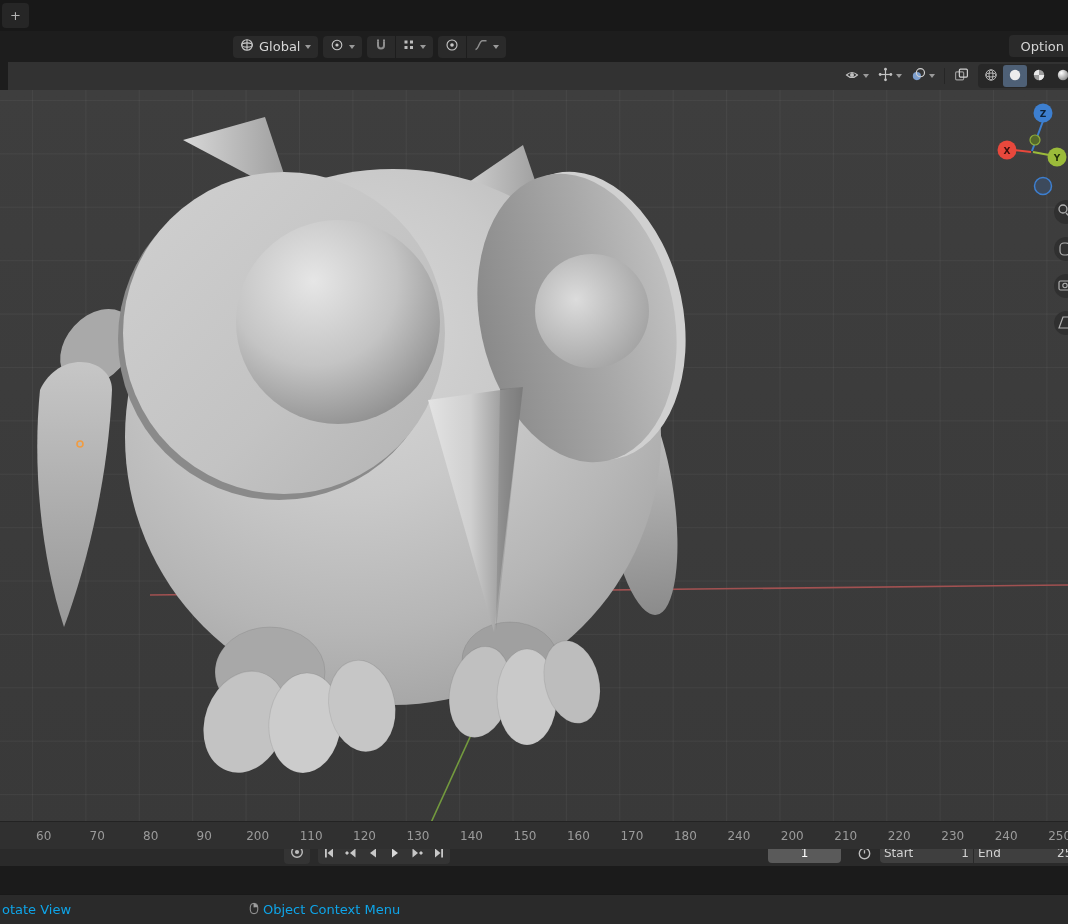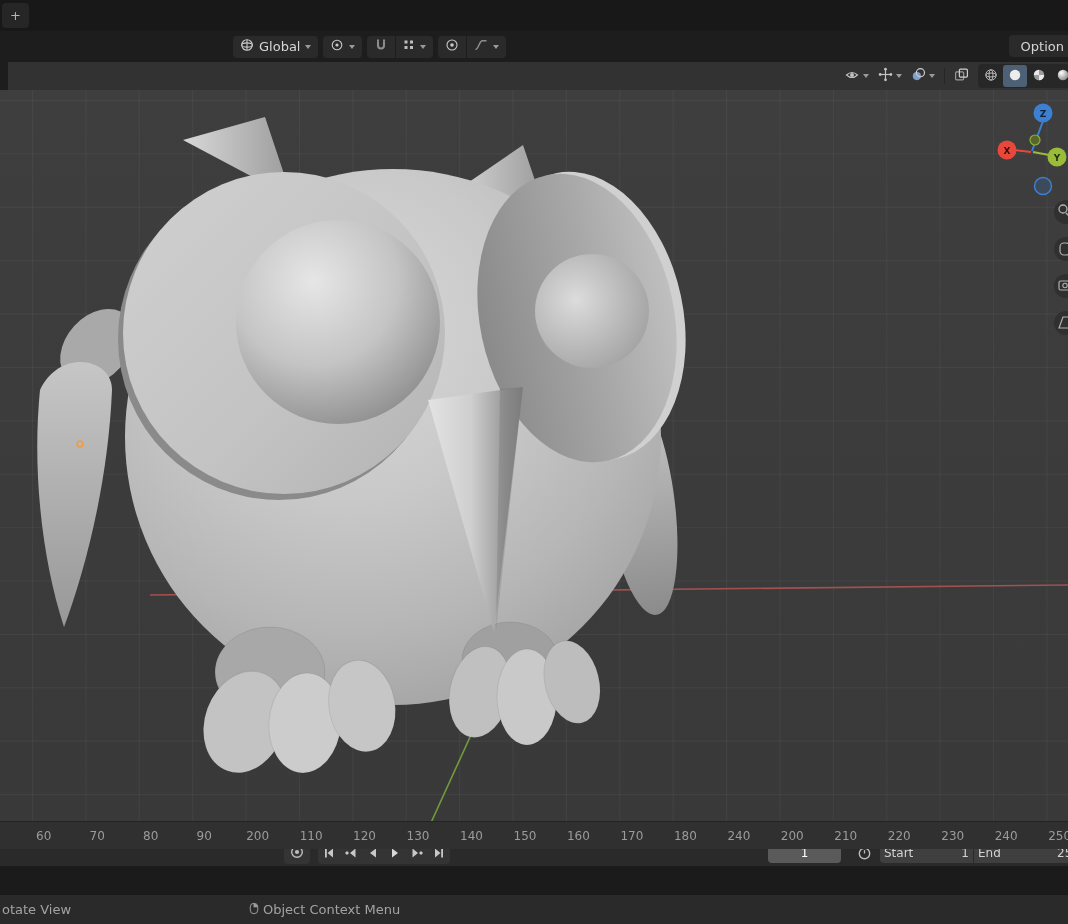--- a/index.html
+++ b/index.html
@@ -68,21 +68,21 @@
   .field.start{width:93px;border-radius:4px 0 0 4px;}
   .field.end{width:110px;border-radius:0 4px 4px 0;}
 
   
   .ruler{top:821px;height:28px;background:#303030;border-top:1px solid #232323;box-sizing:border-box;
        display:flex;align-items:center;padding-left:17px;}
   .ruler-label{width:53.47px;text-align:center;font-size:12px;color:#9b9b9b;flex:0 0 auto;}
 
   
   .statusbar{top:894px;height:30px;background:#2a2a2a;border-top:1px solid #191919;box-sizing:border-box;
-       display:flex;align-items:center;font-size:13px;color:#a3a3a3;}
+       display:flex;align-items:center;font-size:13px;color:#0ea5e9;}
   .sb-left{margin-left:2px;}
   .sb-ctx{position:absolute;left:248px;display:flex;align-items:center;gap:3px;}
 </style>
 </head>
 <body>
 
 <div id="app">
 
   <div class="row topbar">
     <div class="tab add" style="margin-left:2px;">+</div>

